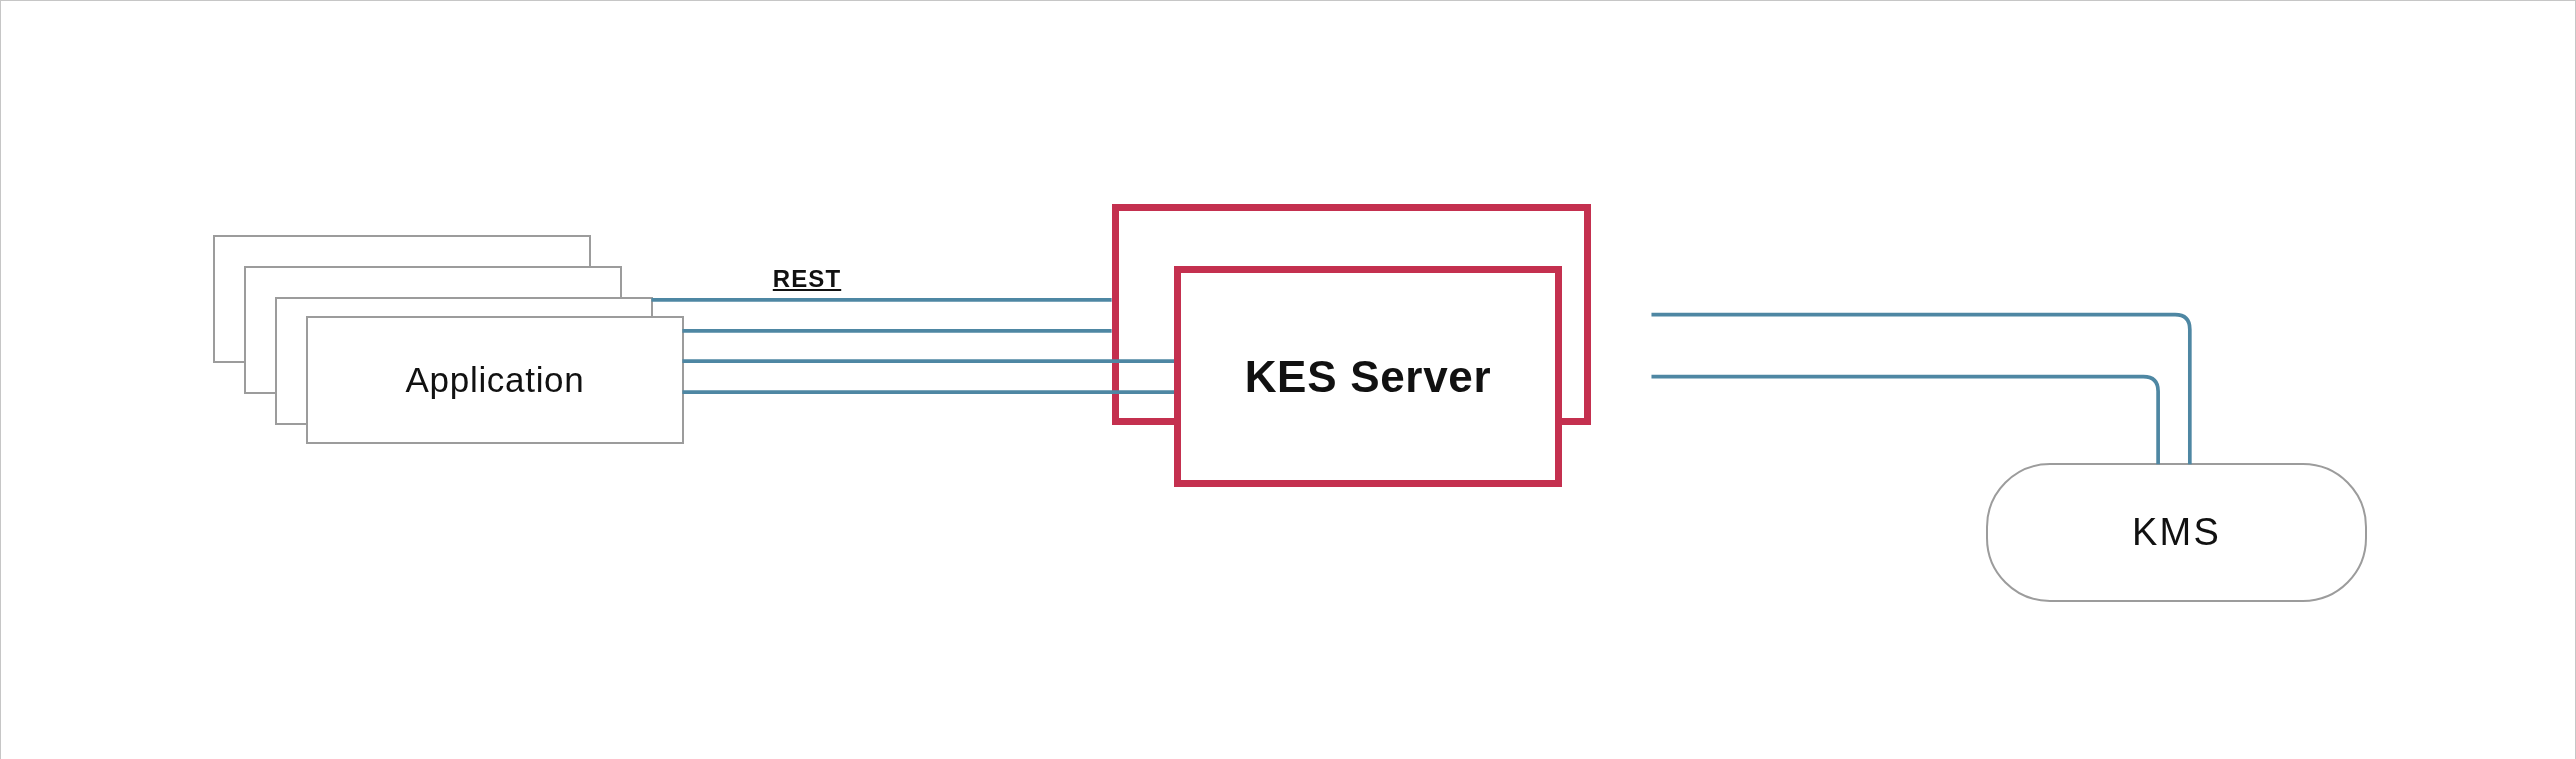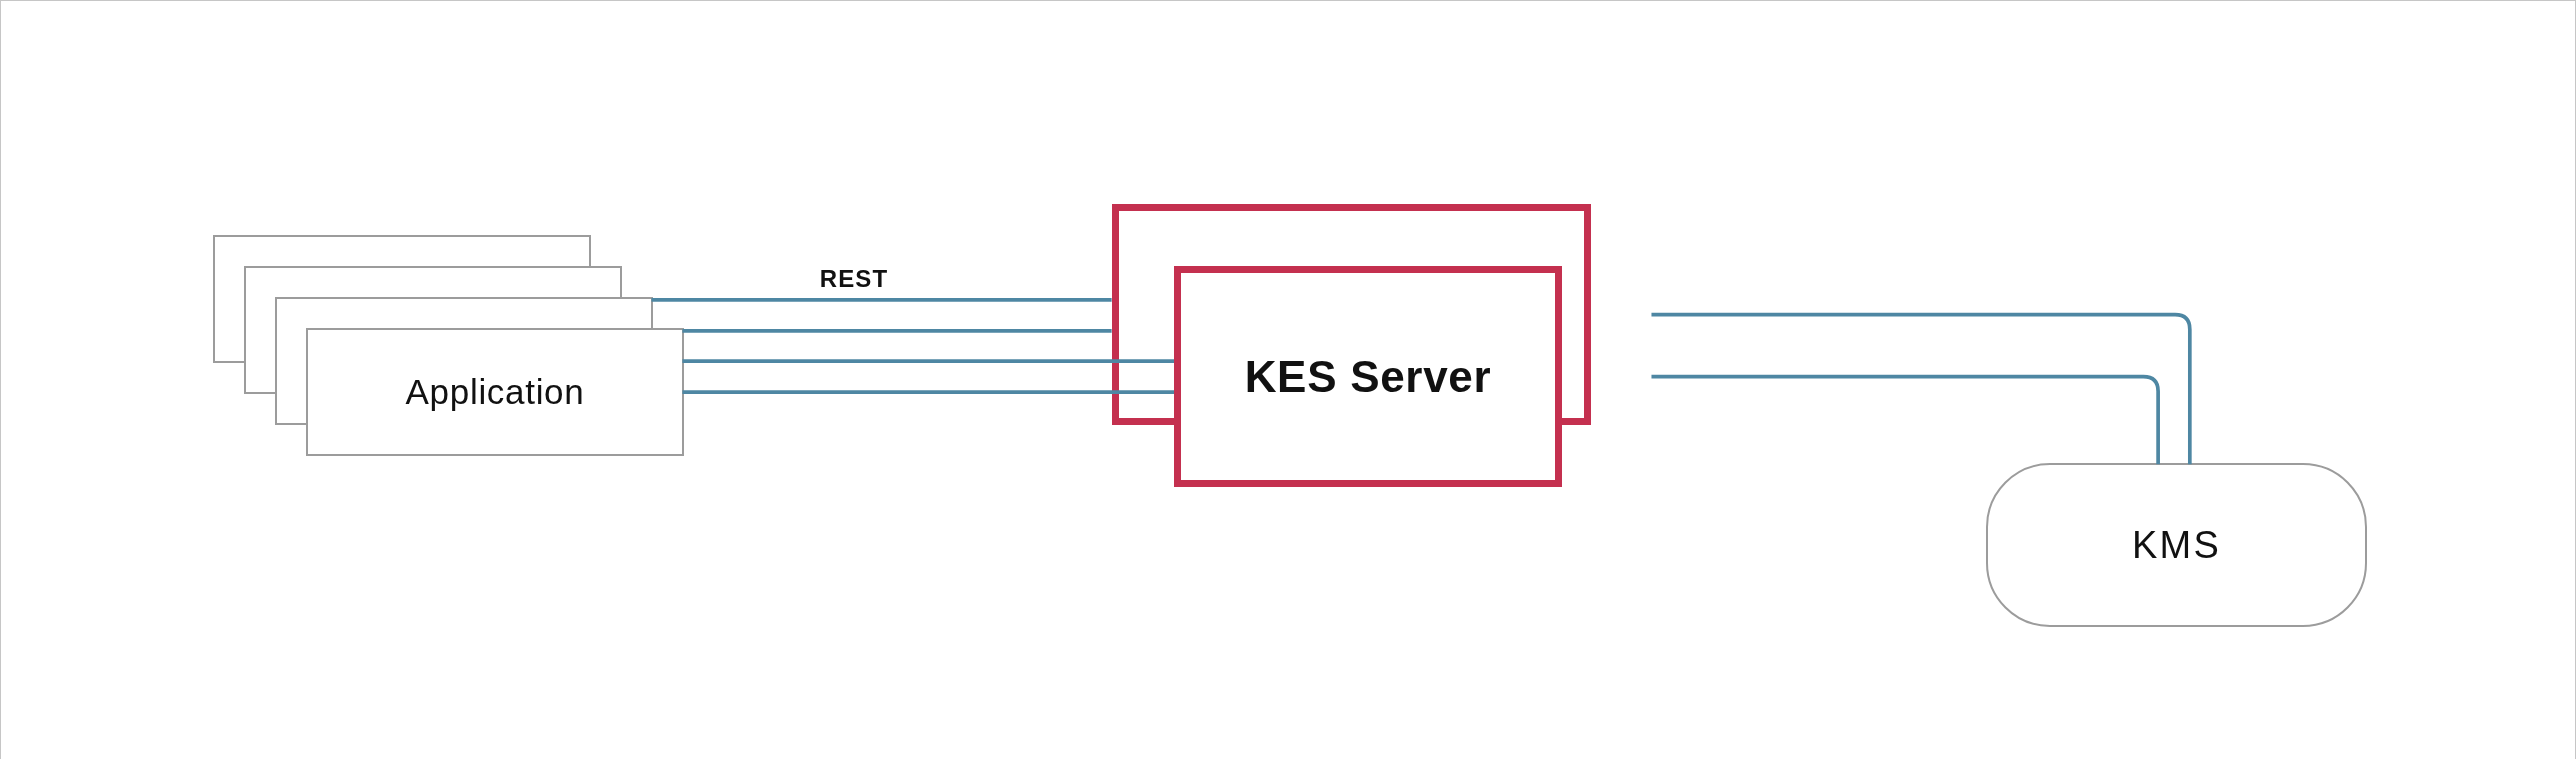--- a/index.html
+++ b/index.html
@@ -37,52 +37,53 @@
   .kes-box{
     width:388px;height:221px;
     border:7.4px solid var(--accent-red);
   }
   .kes-back{left:1111px;top:203px;width:479px;z-index:2;}
   .kes-front{left:1173px;top:265px;z-index:4;}
   .kes-front .label{
     font-size:44px;font-weight:600;letter-spacing:0.7px;
   }
   .kms-box{
-    left:1985px;top:462px;width:381px;height:164px;
+    left:1985px;top:462px;width:381px;height:139px;
     border:2.9px solid var(--border-gray);
     border-radius:64px;
     z-index:2;
   }
   .kms-box .label{
     font-size:38px;font-weight:400;letter-spacing:2.2px;
   }
   .lines-layer{
     position:absolute;left:0;top:0;width:2576px;height:760px;
     z-index:3;pointer-events:none;
   }
   .lines-layer path{
     stroke:var(--line-blue);stroke-width:5;fill:none;
   }
   .rest-label{
     position:absolute;
-    left:853px;top:264px;
+    left:806px;top:264px;
     transform:translateX(-50%);
     font-size:24px;font-weight:700;letter-spacing:1.1px;
     z-index:5;
+    text-decoration:underline;
   }
 </style>
 </head>
 <body>
 
 <div class="canvas">
 
   <div class="node app-box" style="left:212px;top:234px;"></div>
   <div class="node app-box" style="left:243px;top:265px;"></div>
   <div class="node app-box" style="left:274px;top:296px;"></div>
-  <div class="node app-box" style="left:305px;top:327px;">
+  <div class="node app-box" style="left:305px;top:315px;">
     <span class="label">Application</span>
   </div>
 
   <div class="node kes-box kes-back"></div>
 
   <svg class="lines-layer" viewBox="0 0 3493 1030" width="2576" height="760" xmlns="http://www.w3.org/2000/svg">
     <path d="M 882 405 H 1506"></path>
     <path d="M 924 447 H 1506"></path>
     <path d="M 924 488 H 1600"></path>
     <path d="M 924 530 H 1600"></path>

